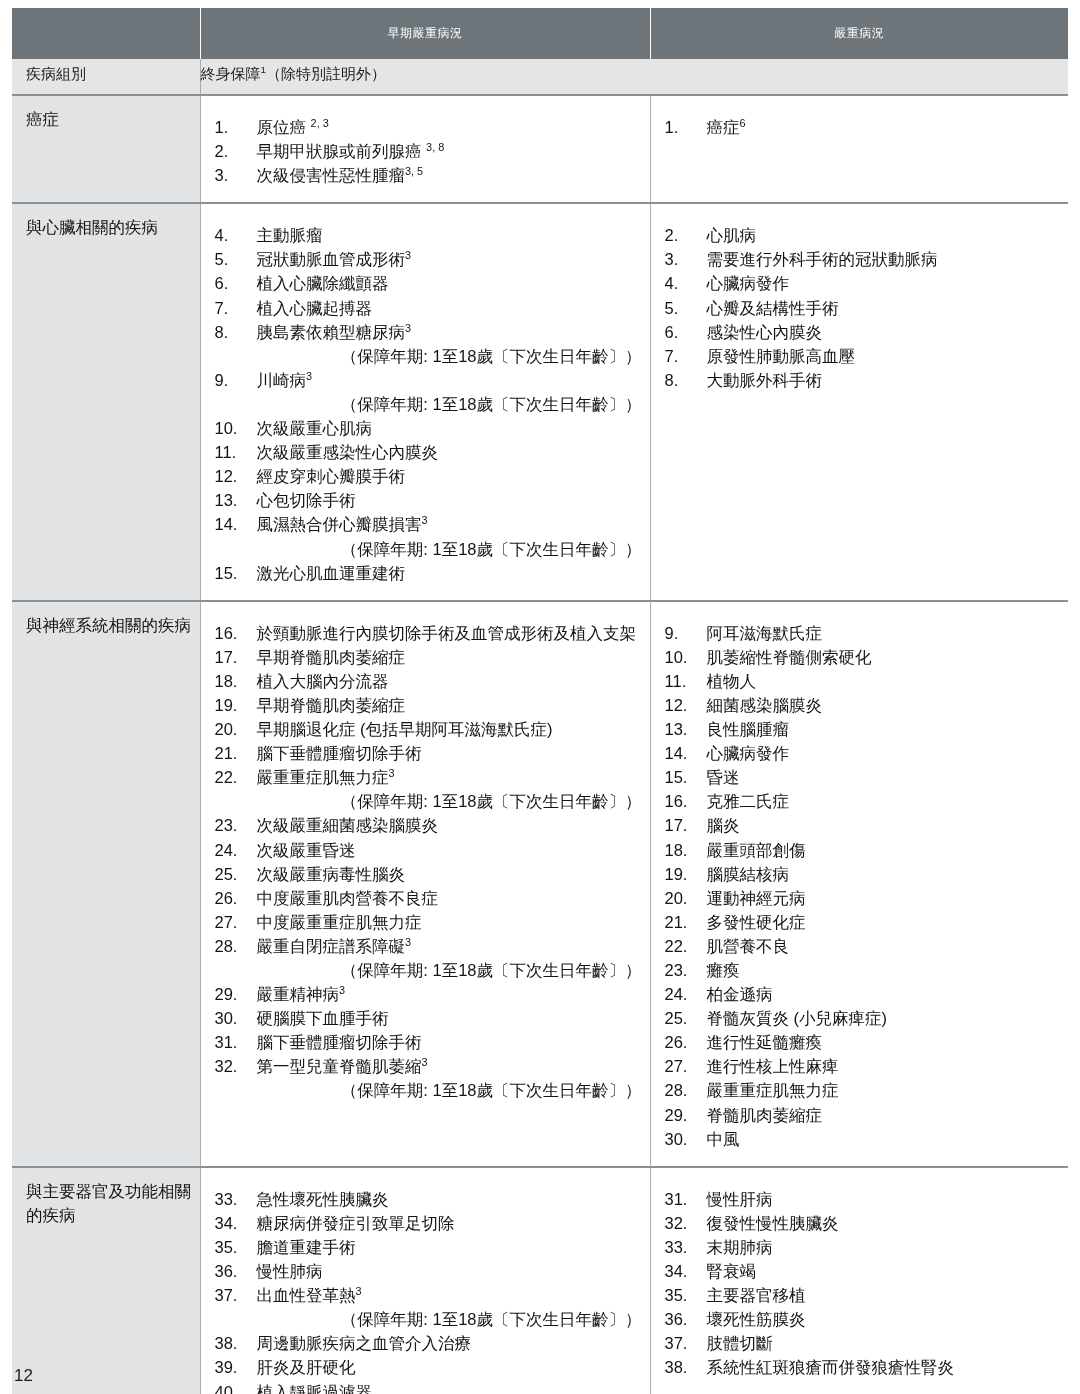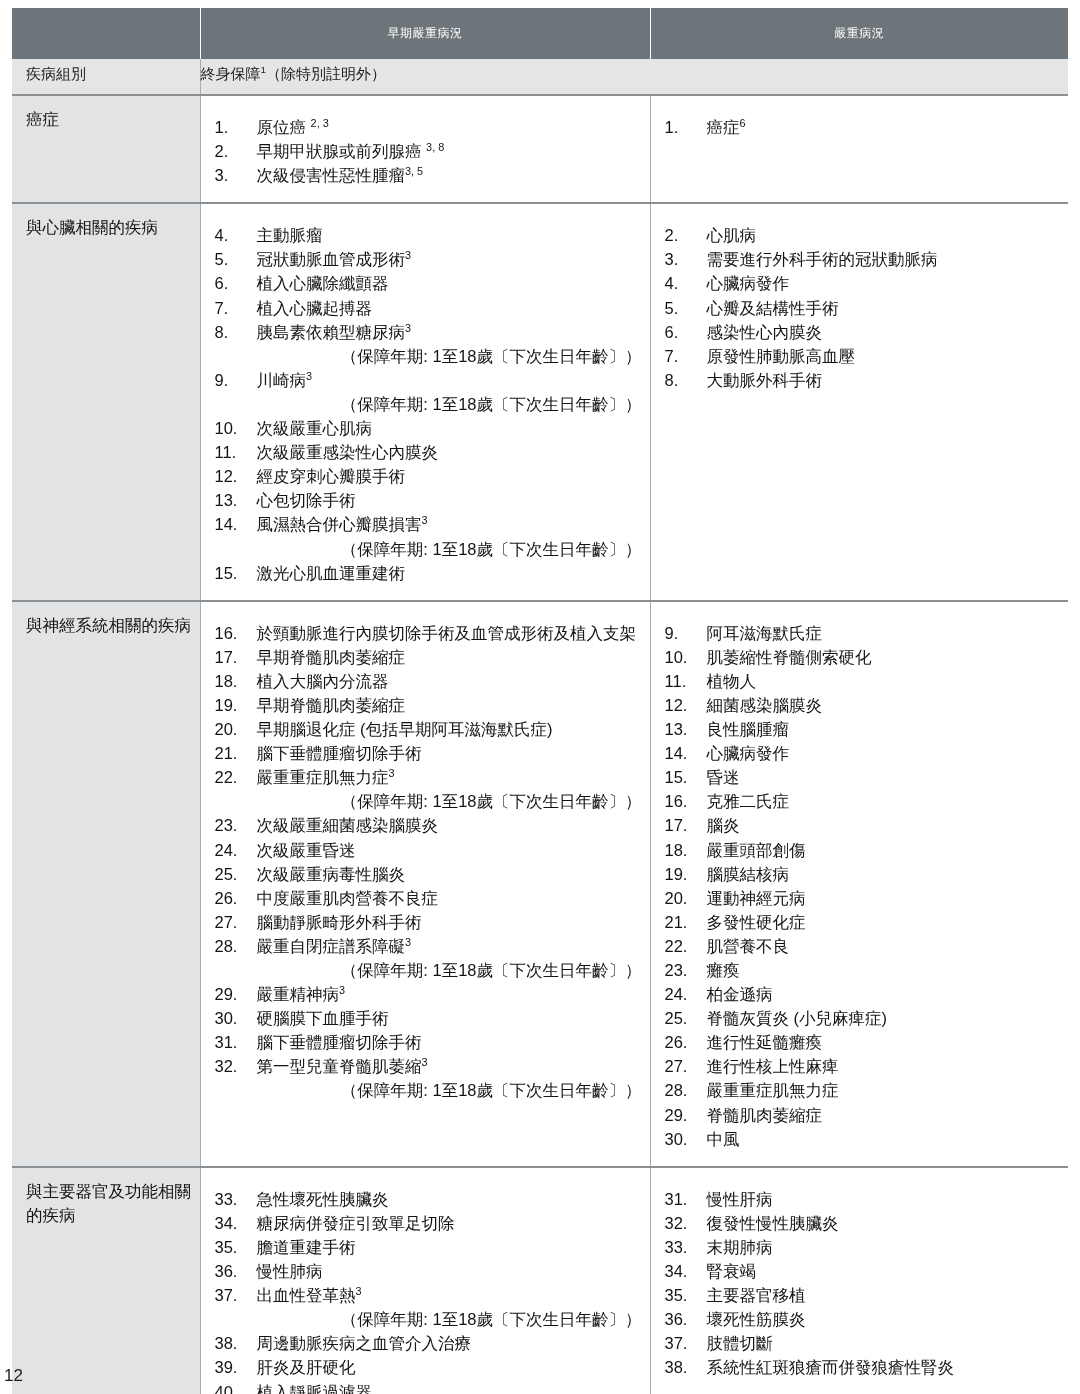--- a/index.html
+++ b/index.html
@@ -107,21 +107,21 @@
   }
   sup {
     font-size: 0.66em;
     vertical-align: super;
     line-height: 0;
   }
 
   
   .page-number {
     position: absolute;
-    left: 4px;
+    left: 14px;
     bottom: 16px;
     font-size: 17px;
     color: #1d1d1d;
   }
 </style>
 </head>
 <body>
 
 <div class="page">
 
@@ -306,21 +306,21 @@
               <li>
                 <span class="num">25.</span>
                 <span class="txt"><span>次級嚴重病毒性腦炎</span></span>
               </li>
               <li>
                 <span class="num">26.</span>
                 <span class="txt"><span>中度嚴重肌肉營養不良症</span></span>
               </li>
               <li>
                 <span class="num">27.</span>
-                <span class="txt"><span>腦動靜脈畸形外科手術</span></span>
+                <span class="txt"><span>中度嚴重重症肌無力症</span></span>
               </li>
               <li>
                 <span class="num">28.</span>
                 <span class="txt"><span>嚴重自閉症譜系障礙</span><sup>3</sup></span>
               </li>
               <div class="note-line">（保障年期: 1至18歲〔下次生日年齡〕）</div>
               <li>
                 <span class="num">29.</span>
                 <span class="txt"><span>嚴重精神病</span><sup>3</sup></span>
               </li>

